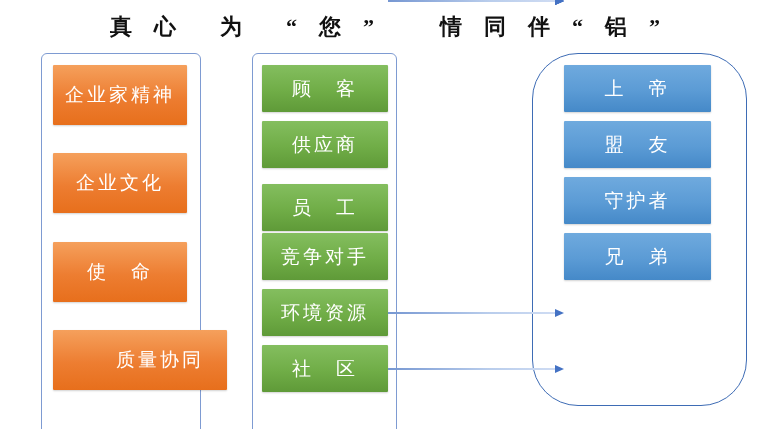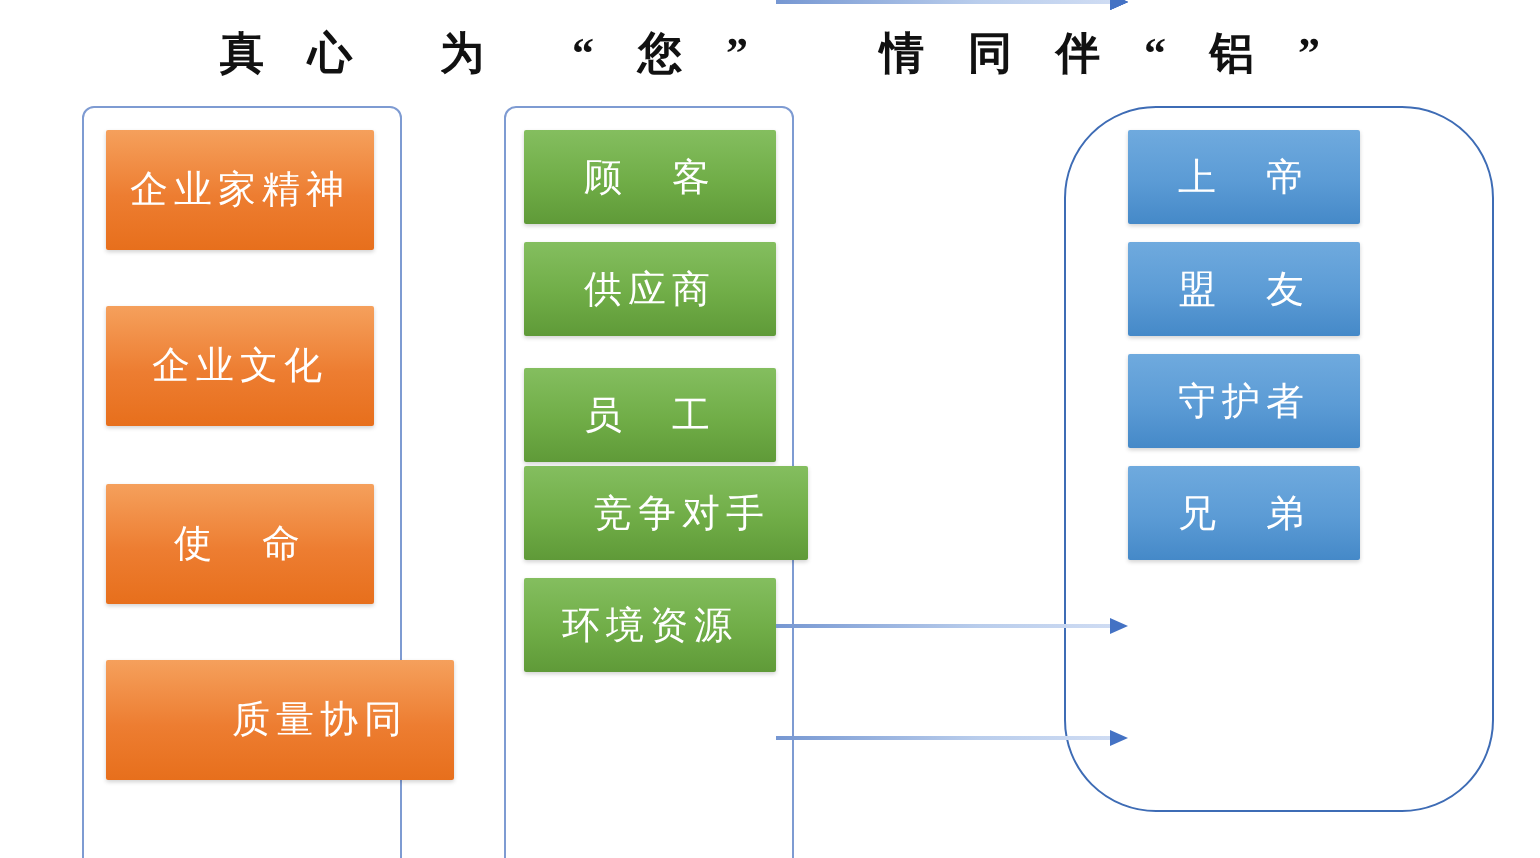--- a/index.html
+++ b/index.html
@@ -32,25 +32,25 @@
   .panel-values .box-orange:nth-child(2){top:99px;}
   .panel-values .box-orange:nth-child(3){top:188px;}
   .panel-values .box-orange:nth-child(4){top:276px;padding-left:40px;}
   .box-green{
     left:9px;width:126px;height:47px;
     background:linear-gradient(180deg,#84be5f 0%,#70ad47 55%,#5f9a38 100%);
   }
   .panel-stakeholders .box-green:nth-child(1){top:11px;}
   .panel-stakeholders .box-green:nth-child(2){top:67px;}
   .panel-stakeholders .box-green:nth-child(3){top:130px;}
-  .panel-stakeholders .box-green:nth-child(4){top:179px;padding-left:16px;}
+  .panel-stakeholders .box-green:nth-child(4){top:179px;}
   .panel-stakeholders .box-green:nth-child(5){top:235px;}
   .panel-stakeholders .box-green:nth-child(6){top:291px;}
   .box-blue{
-    left:31px;width:116px;height:47px;
+    left:31px;width:147px;height:47px;
     background:linear-gradient(180deg,#6faade 0%,#5b9bd5 55%,#4589c8 100%);
   }
   .panel-roles .box-blue:nth-child(1){top:11px;}
   .panel-roles .box-blue:nth-child(2){top:67px;}
   .panel-roles .box-blue:nth-child(3){top:123px;}
   .panel-roles .box-blue:nth-child(4){top:179px;}
   .panel-roles .box-blue:nth-child(5){top:235px;}
   .panel-roles .box-blue:nth-child(6){top:291px;}
   
   .arrow{
@@ -81,20 +81,21 @@
     <div class="box box-orange">使　命</div>
     <div class="box box-orange">质量协同</div>
   </div>
 
   <div class="panel panel-stakeholders">
     <div class="box box-green">顾　客</div>
     <div class="box box-green">供应商</div>
     <div class="box box-green">员　工</div>
     <div class="box box-green">竞争对手</div>
     <div class="box box-green">环境资源</div>
+    <div class="box box-green">社　区</div>
   </div>
 
   <div class="panel panel-roles">
     <div class="box box-blue">上　帝</div>
     <div class="box box-blue">盟　友</div>
     <div class="box box-blue">守护者</div>
     <div class="box box-blue">兄　弟</div>
   </div>
 
   <div class="arrow"></div>

